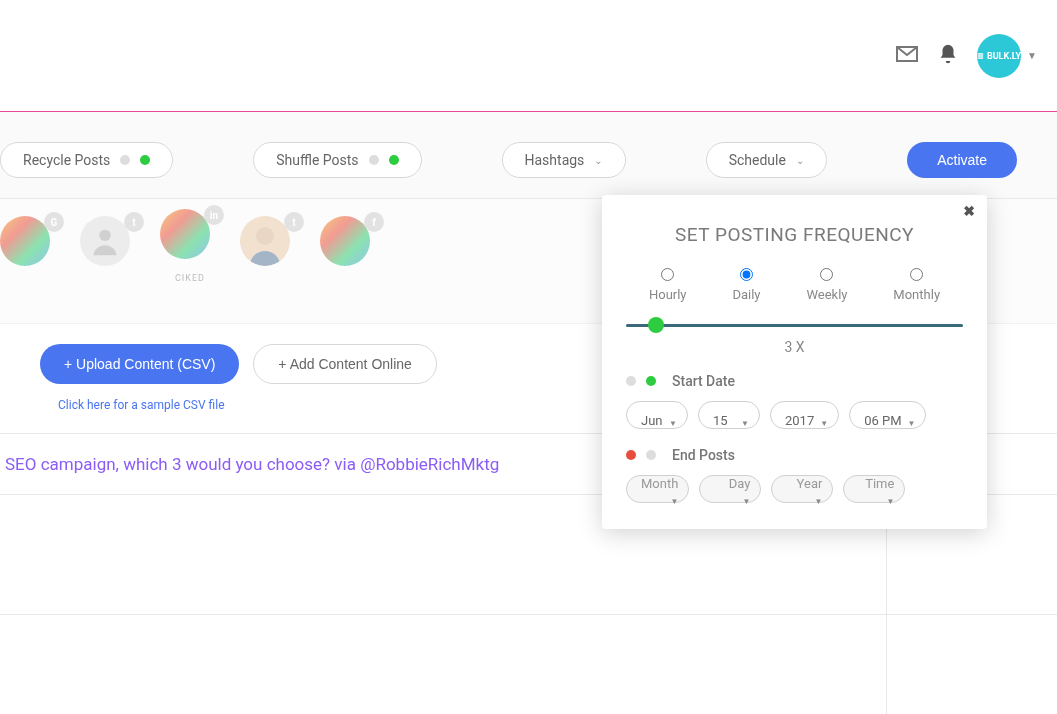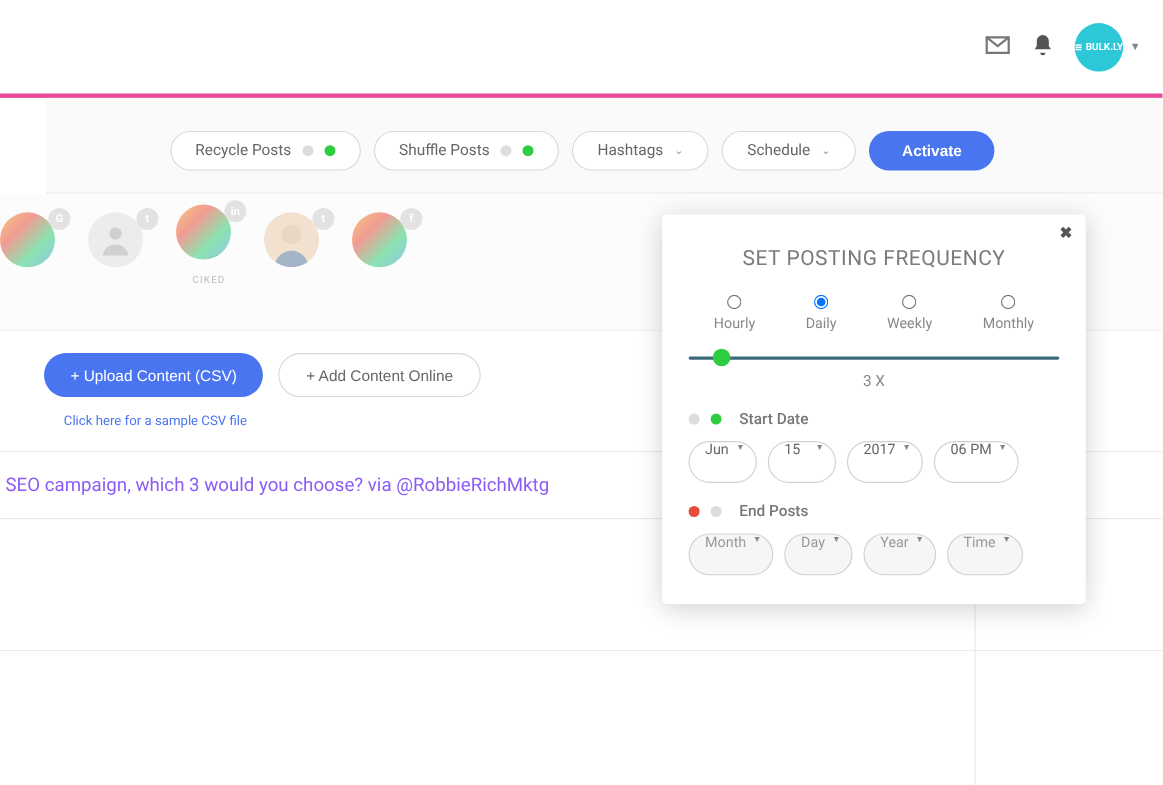--- a/index.html
+++ b/index.html
@@ -1,26 +1,26 @@
 <!DOCTYPE html>
 <html><head>
 <meta charset="utf-8">
 <style>
 * { box-sizing: border-box; margin: 0; padding: 0; }
 body { font-family: -apple-system, BlinkMacSystemFont, "Segoe UI", Roboto, Arial, sans-serif; background: #fff; color: #444; width: 1057px; height: 714px; overflow: hidden; position: relative; }
 
-.topbar { height: 89px; background: #fff; display: flex; align-items: center; justify-content: flex-end; padding: 0 20px; gap: 18px; border-bottom: 4px solid #ec4899; }
+.topbar { height: 112px; background: #fff; display: flex; align-items: center; justify-content: flex-end; padding: 0 20px; gap: 18px; border-bottom: 1px solid #ec4899; }
 .topbar .ico { color: #888; cursor: pointer; }
 .brand-chip { display: flex; align-items: center; gap: 6px; cursor: pointer; }
 .brand-circle { width: 44px; height: 44px; border-radius: 50%; background: #2cc8d8; display: flex; align-items: center; justify-content: center; color: #fff; font-size: 9px; font-weight: 700; gap: 3px; }
 .brand-chevron { color: #888; font-size: 10px; }
 
-.toolbar-row { background: #fafafa; padding: 30px 0 20px; display: flex; justify-content: center; gap: 12px; padding-right: 40px; border-bottom: 1px solid #e8e8e8; margin-left: 42px; }
+.toolbar-row { background: #fafafa; padding: 30px 0 20px; display: flex; justify-content: space-between; gap: 12px; padding-right: 40px; border-bottom: 1px solid #e8e8e8; }
 .pill { border: 1px solid #d8d8d8; border-radius: 20px; height: 36px; background: #fff; padding: 0 22px; display: flex; align-items: center; gap: 10px; font-size: 14px; color: #666; cursor: pointer; }
-.pill.activate { background: #4a75f0; color: #fff; border: none; padding: 0 30px; font-weight: 700; }
+.pill.activate { background: #4a75f0; color: #fff; border: none; padding: 0 30px; font-weight: 400; }
 .pill .chev { font-size: 10px; color: #999; }
 .dot { width: 10px; height: 10px; border-radius: 50%; display: inline-block; }
 .dot.grey { background: #ddd; }
 .dot.green { background: #2ecc40; }
 .dot.red { background: #e74c3c; }
 
 .accounts-row { background: #fafafa; padding: 10px 0 40px 0; display: flex; align-items: center; gap: 20px; border-bottom: 1px solid #e8e8e8; opacity: 0.55; }
 .acc { position: relative; width: 60px; height: 60px; }
 .acc-avatar { width: 50px; height: 50px; border-radius: 50%; background: #eee; display: flex; align-items: center; justify-content: center; overflow: hidden; }
 .acc-avatar.rainbow { background: linear-gradient(135deg,#f39c12 0%,#e74c3c 33%,#2ecc71 66%,#3498db 100%); }
@@ -47,22 +47,22 @@
 .freq-radios label { display: flex; flex-direction: column; align-items: center; gap: 6px; font-size: 13px; color: #888; cursor: pointer; }
 .freq-radios input { cursor: pointer; }
 .slider-wrap { position: relative; margin: 22px 0 6px; }
 .slider-track { height: 3px; background: #3a6a7a; border-radius: 2px; position: relative; }
 .slider-thumb { width: 16px; height: 16px; background: #2ecc40; border-radius: 50%; position: absolute; top: -7px; left: 22px; cursor: pointer; }
 .slider-val { text-align: center; color: #888; font-size: 14px; margin-top: 12px; }
 .date-section { margin-top: 18px; }
 .date-header { display: flex; align-items: center; gap: 10px; margin-bottom: 12px; }
 .date-header .lbl { color: #777; font-size: 14px; font-weight: 500; margin-left: 6px; }
 .date-selects { display: flex; gap: 10px; }
-.sel { border: 1px solid #d0d0d0; border-radius: 22px; height: 38px; padding: 0 10px 0 14px; display: flex; align-items: flex-start; gap: 6px; font-size: 13px; color: #666; cursor: pointer; background: #fff; min-width: 62px; justify-content: space-between; }
-.sel.disabled { background: #f6f6f6; color: #999; }
+.sel { border: 1px solid #d0d0d0; border-radius: 22px; height: 28px; padding: 0 10px 0 14px; display: flex; align-items: flex-end; gap: 6px; font-size: 13px; color: #666; cursor: pointer; background: #fff; min-width: 62px; justify-content: space-between; }
+.sel.disabled { background: #f6f6f6; color: #999; flex-direction: column; }
 .sel .tri { font-size: 8px; color: #888; }
 .save-btn { display: block; margin: 28px auto 0; background: #4a75f0; color: #fff; border: none; border-radius: 26px; height: 46px; width: 180px; font-size: 15px; cursor: pointer; }
 
 .person-svg { width: 34px; height: 34px; fill: #aaa; }
 .face-svg { width: 50px; height: 50px; border-radius: 50%; background: #e8c9a8; }
 .vbar { position: absolute; right: 170px; top: 340px; bottom: 0; width: 1px; background: #e8e8e8; }
 </style>
 </head>
 <body>
 

